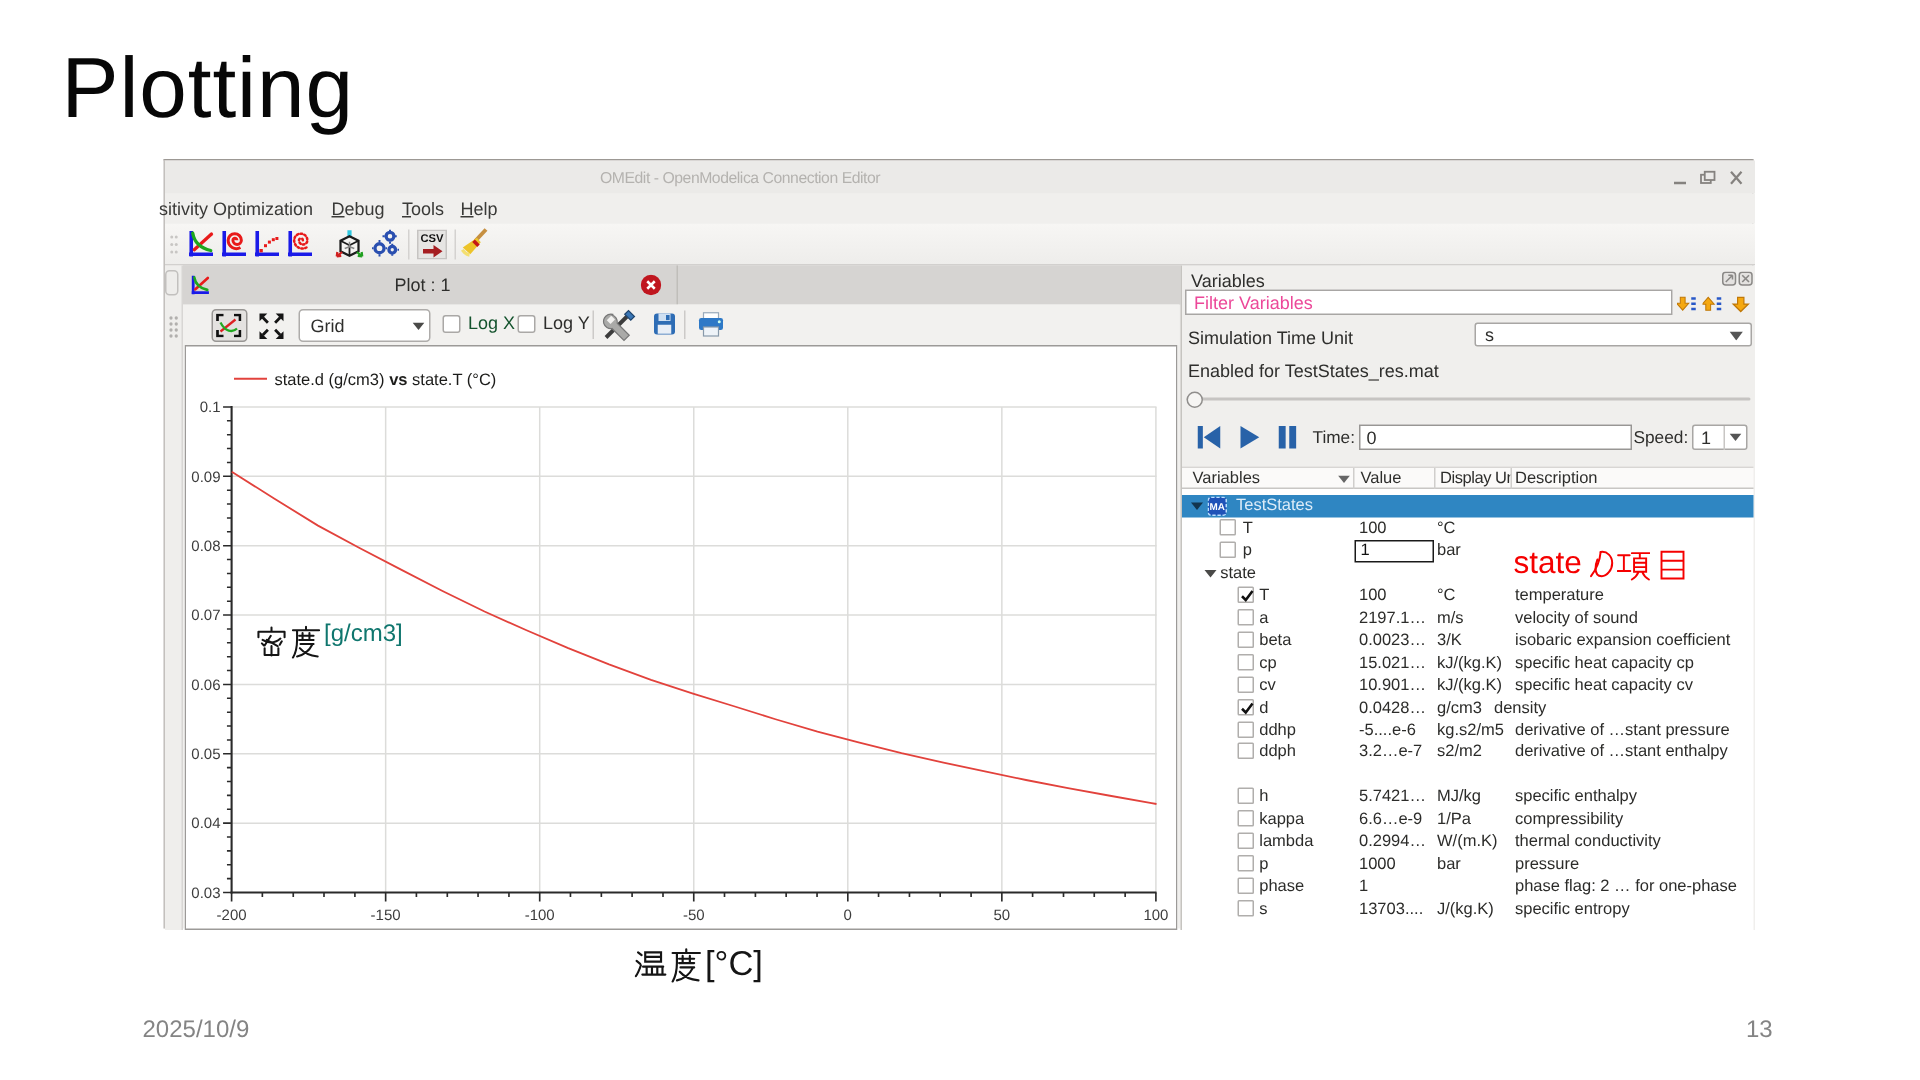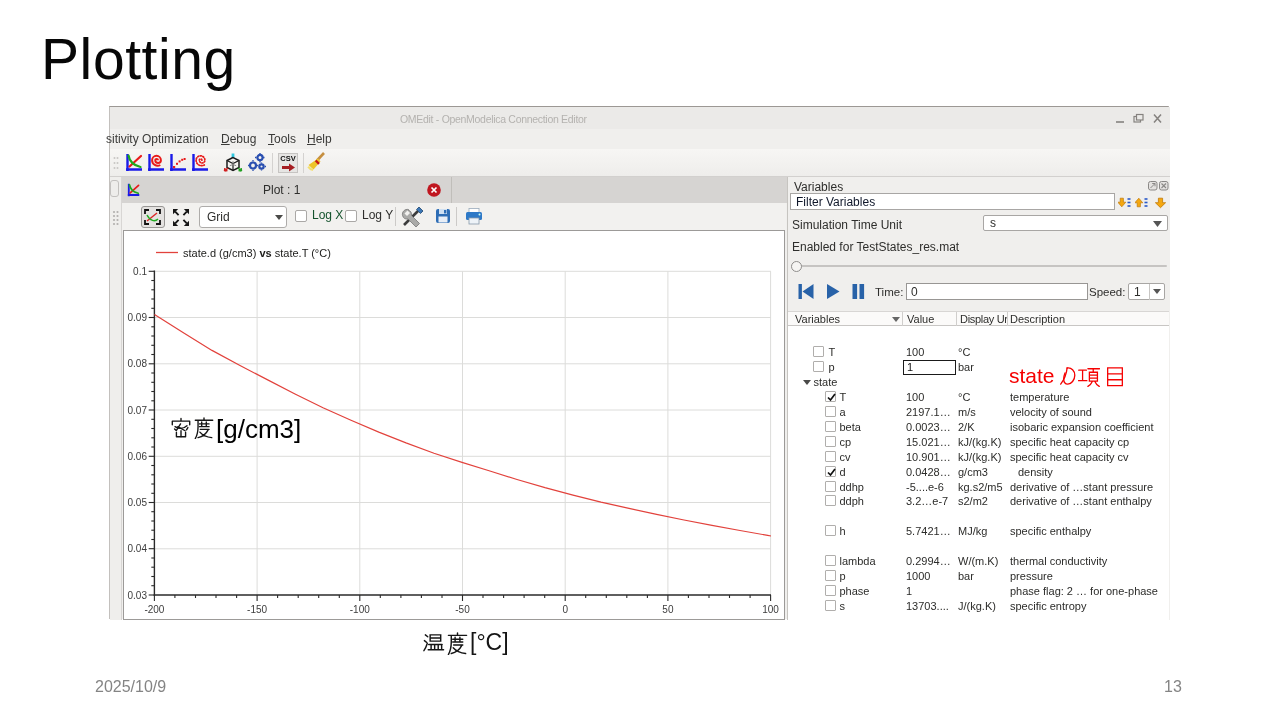--- a/index.html
+++ b/index.html
@@ -333,21 +333,21 @@
 <path d="M7 16.5v5M12 15v6.8M17 16.5v5M7 21.5h10"></path>
           </g>
         </svg>
         <svg class="abs" style="left:192px;top:416px" width="22" height="22" viewBox="0 0 24 24">
           <g fill="none" stroke="#151515" stroke-width="1.5" stroke-linecap="round">
             <path d="M12 1v2.5M2.5 3.5h19M5.5 3.5v7c0 5-1 9.5-3 13"></path>
 <path d="M9.5 5.5v5M14.5 5.5v5M7 7.5h10.5M7 10.5h10.5"></path>
 <path d="M8 13.5h9.5M7.5 16.5c3 3.5 7.5 5.5 13 6M16.5 14c-2.5 5-6.5 7.5-11 8.5"></path>
           </g>
         </svg>
-        <div class="abs" style="left:215px;top:413px;font-size:26px;color:#000000">[g/cm3]</div>
+        <div class="abs" style="left:215px;top:413px;font-size:16px;color:#0f766e">[g/cm3]</div>
         <svg class="abs" style="left:421px;top:631px" width="23" height="23" viewBox="0 0 24 24">
           <g fill="none" stroke="#151515" stroke-width="1.5" stroke-linecap="round">
             <path d="M3.5 3l2.5 2M2.5 9l2.5 2M2 19.5c1.5-2 2.5-4.5 3.5-7.5"></path>
 <path d="M8.5 3h11v6.5h-11zM8.5 6.2h11"></path>
 <path d="M7 13h14M9.5 13v5.5M13.2 13v5.5M16.9 13v5.5M20.5 13v5.5M6.5 18.5h16"></path>
           </g>
         </svg>
         <svg class="abs" style="left:445px;top:631px" width="23" height="23" viewBox="0 0 24 24">
           <g fill="none" stroke="#151515" stroke-width="1.5" stroke-linecap="round">
             <path d="M12 1v2.5M2.5 3.5h19M5.5 3.5v7c0 5-1 9.5-3 13"></path>
@@ -376,21 +376,21 @@
         </svg>
       </div>
   <div class="abs" id="vpanel">
         <div class="ptxt" style="left:6px;top:3px">Variables</div>
         <svg class="abs" style="left:360px;top:4px" width="21" height="10" viewBox="0 0 21 10">
 <rect x="0.5" y="0.5" width="8.5" height="8.5" rx="2" fill="#e4e2e0" stroke="#8a8886"></rect>
 <path d="M2.5 7 7 2.5M7 2.5H4.2M7 2.5V5.3" stroke="#8a8886" stroke-width="1"></path>
 <rect x="11.5" y="0.5" width="8.5" height="8.5" rx="2" fill="#e4e2e0" stroke="#8a8886"></rect>
 <path d="M13.5 2.5 18 7M18 2.5l-4.5 4.5" stroke="#8a8886" stroke-width="1.1"></path>
 </svg>
-        <div class="abs" style="left:2px;top:16px;width:325px;height:17px;background:#fff;border:1px solid #a8a6a4;font-size:12px;color:#0f172a;padding:1px 0 0 5px">Filter Variables</div>
+        <div class="abs" style="left:2px;top:16px;width:325px;height:17px;background:#fff;border:1px solid #a8a6a4;font-size:12px;color:#ec4899;padding:1px 0 0 5px">Filter Variables</div>
         <svg class="abs" style="left:330px;top:19px" width="13" height="13" viewBox="0 0 13 13">
           <path d="M2.2 2.2h3.2v4h2.4l-4 4.6-4-4.6h2.4z" fill="#f5a810" stroke="#c07808" stroke-width="0.7"></path>
           <g stroke="#2858c8" stroke-width="1.6">
             <line x1="9.5" y1="3" x2="12.5" y2="3"></line>
             <line x1="9.5" y1="6.5" x2="12.5" y2="6.5"></line>
             <line x1="9.5" y1="10" x2="12.5" y2="10"></line>
           </g>
         </svg>
         <svg class="abs" style="left:347px;top:19px" width="13" height="13" viewBox="0 0 13 13">
           <path d="M2.2 10.8h3.2v-4h2.4l-4-4.6-4 4.6h2.4z" fill="#f5a810" stroke="#c07808" stroke-width="0.7"></path>
@@ -434,20 +434,29 @@
             <path d="M0 0h8L4 5z" fill="#666"></path>
           </svg>
 <div class="abs" style="left:114px;top:0;width:1px;height:15px;background:#d0cecc"></div>
 <div class="abs" style="left:119px;top:1px;font-size:11px;color:#2e2e2c">Value</div>
 <div class="abs" style="left:168px;top:0;width:1px;height:15px;background:#d0cecc"></div>
 <div class="abs" style="left:172px;top:1px;font-size:11px;color:#2e2e2c;width:47px;overflow:hidden;letter-spacing:-0.3px;white-space:nowrap">Display Unit</div>
 <div class="abs" style="left:219px;top:0;width:1px;height:15px;background:#d0cecc"></div>
 <div class="abs" style="left:222px;top:1px;font-size:11px;color:#2e2e2c">Description</div>
 </div>
         <div class="abs" style="left:0px;top:149px;width:381px;height:294px;background:#fff"></div>
+        <div class="row" style="top:153.2px">
+          <div class="abs" style="left:0;top:0;width:381px;height:14.5px;background:#2f86c2"></div>
+          <div class="exp" style="left:6px;border-top-color:#12354f"></div>
+          <svg class="abs" style="left:17px;top:0.5px" width="13" height="13" viewBox="0 0 13 13">
+            <rect x="0.5" y="0.5" width="12" height="12" rx="2" fill="#1f52b8" stroke="#bdf" stroke-dasharray="2.2 1.2"></rect>
+            <text x="6.5" y="9" font-size="6.6" font-weight="bold" fill="#fff" text-anchor="middle" font-family="Liberation Sans">MA</text>
+          </svg>
+          <div class="cell" style="left:36px;color:#ddecf8">TestStates</div>
+        </div>
         <div class="row" style="top:168.1px">
           <div class="cb" style="left:25px"></div>
           <div class="cell" style="left:40.5px">T</div>
           <div class="cell" style="left:118px">100</div>
           <div class="cell" style="left:170px">°C</div>
         </div>
         <div class="row" style="top:183.1px">
           <div class="cb" style="left:25px"></div>
           <div class="cell" style="left:40.5px">p</div>
           <div class="abs" style="left:115px;top:-0.5px;width:53px;height:15px;background:#fff;border:1.5px solid #1a1a1a;font-size:11px;color:#111;padding:0 0 0 3px">1</div>
@@ -472,21 +481,21 @@
           <div class="cb" style="left:36.5px"></div>
           <div class="cell" style="left:51.5px">a</div>
           <div class="cell" style="left:118px">2197.1…</div>
           <div class="cell" style="left:170px">m/s</div>
           <div class="cell" style="left:222px">velocity of sound</div>
         </div>
         <div class="row" style="top:242.8px">
           <div class="cb" style="left:36.5px"></div>
           <div class="cell" style="left:51.5px">beta</div>
           <div class="cell" style="left:118px">0.0023…</div>
-          <div class="cell" style="left:170px">2/K</div>
+          <div class="cell" style="left:170px">3/K</div>
           <div class="cell" style="left:222px">isobaric expansion coefficient</div>
         </div>
         <div class="row" style="top:257.7px">
           <div class="cb" style="left:36.5px"></div>
           <div class="cell" style="left:51.5px">cp</div>
           <div class="cell" style="left:118px">15.021…</div>
           <div class="cell" style="left:170px">kJ/(kg.K)</div>
           <div class="cell" style="left:222px">specific heat capacity cp</div>
         </div>
         <div class="row" style="top:272.6px">
@@ -498,21 +507,21 @@
         </div>
         <div class="row" style="top:287.6px">
           <div class="cb" style="left:36.5px">
             <svg class="abs" style="left:1px;top:1px" width="9" height="9" viewBox="0 0 9 9">
               <path d="M1 4.5 3.5 7 8 1" stroke="#111" stroke-width="1.7" fill="none"></path>
             </svg>
           </div>
           <div class="cell" style="left:51.5px">d</div>
           <div class="cell" style="left:118px">0.0428…</div>
           <div class="cell" style="left:170px">g/cm3</div>
-          <div class="cell" style="left:230px">density</div>
+          <div class="cell" style="left:208px">density</div>
         </div>
         <div class="row" style="top:302.5px">
           <div class="cb" style="left:36.5px"></div>
           <div class="cell" style="left:51.5px">ddhp</div>
           <div class="cell" style="left:118px">-5....e-6</div>
           <div class="cell" style="left:170px">kg.s2/m5</div>
           <div class="cell" style="left:222px">derivative of …stant pressure</div>
         </div>
         <div class="row" style="top:317.4px">
           <div class="cb" style="left:36.5px"></div>
@@ -521,20 +530,27 @@
           <div class="cell" style="left:170px">s2/m2</div>
           <div class="cell" style="left:222px">derivative of …stant enthalpy</div>
         </div>
         <div class="row" style="top:347.3px">
           <div class="cb" style="left:36.5px"></div>
           <div class="cell" style="left:51.5px">h</div>
           <div class="cell" style="left:118px">5.7421…</div>
           <div class="cell" style="left:170px">MJ/kg</div>
           <div class="cell" style="left:222px">specific enthalpy</div>
         </div>
+        <div class="row" style="top:362.2px">
+          <div class="cb" style="left:36.5px"></div>
+          <div class="cell" style="left:51.5px">kappa</div>
+          <div class="cell" style="left:118px">6.6…e-9</div>
+          <div class="cell" style="left:170px">1/Pa</div>
+          <div class="cell" style="left:222px">compressibility</div>
+        </div>
         <div class="row" style="top:377.2px">
           <div class="cb" style="left:36.5px"></div>
           <div class="cell" style="left:51.5px">lambda</div>
           <div class="cell" style="left:118px">0.2994…</div>
           <div class="cell" style="left:170px">W/(m.K)</div>
           <div class="cell" style="left:222px">thermal conductivity</div>
         </div>
         <div class="row" style="top:392.1px">
           <div class="cb" style="left:36.5px"></div>
           <div class="cell" style="left:51.5px">p</div>

